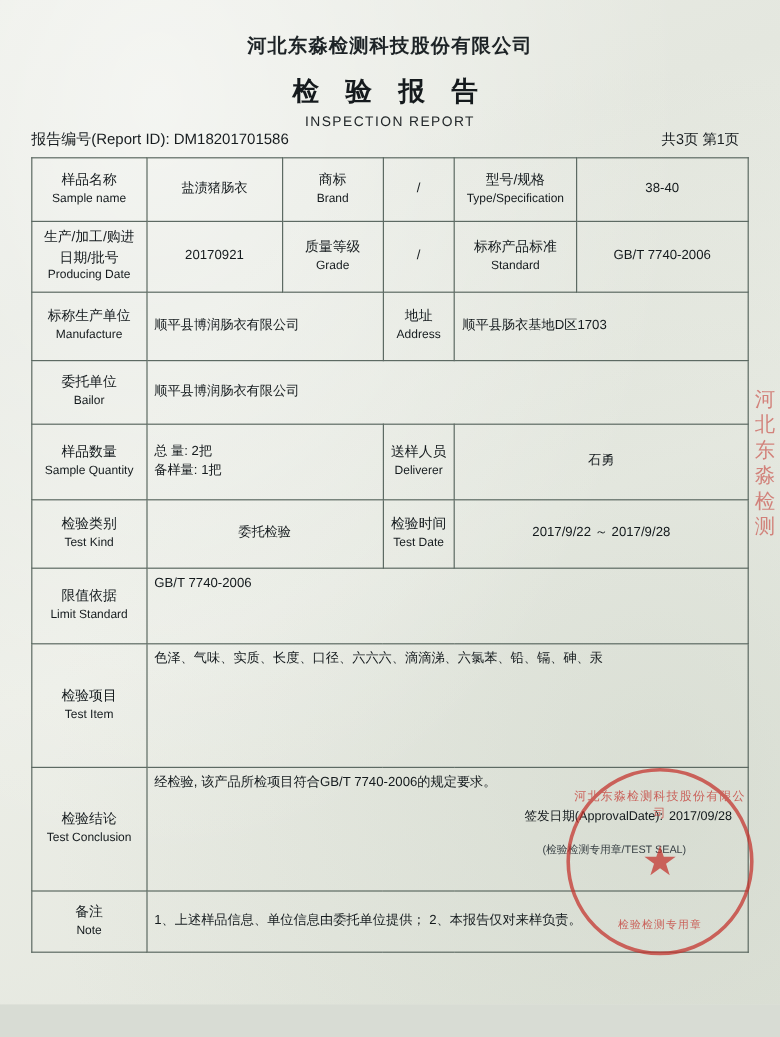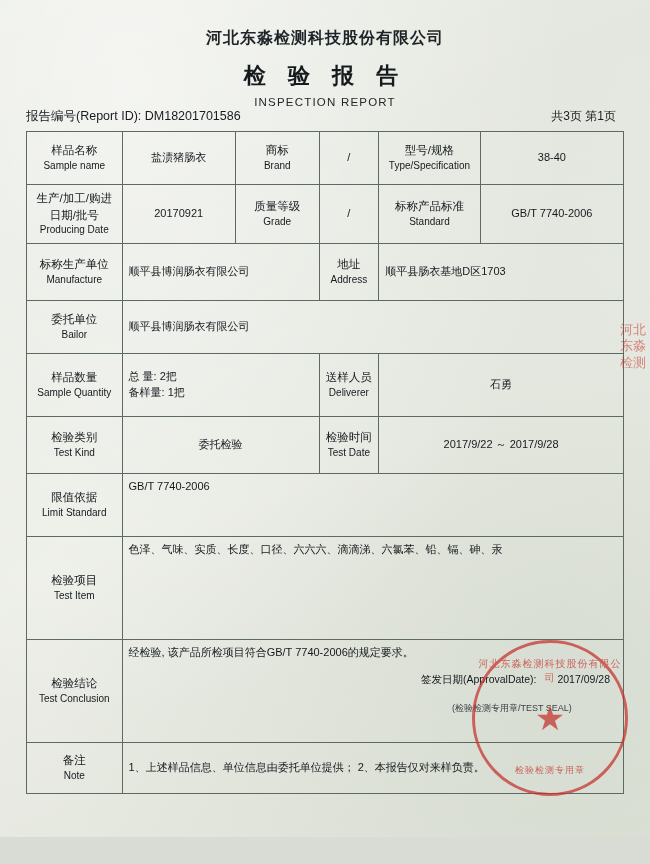--- a/index.html
+++ b/index.html
@@ -116,21 +116,21 @@
   }
   .twoline span { display: block; }
   .approval-line {
     position: absolute;
     right: 40px;
     bottom: 8px;
     font-size: 10.5px;
     color: #141a1d;
   }
   .approval-date {
-    margin-left: 18px;
+    margin-left: 2px;
   }
   
   .stamp {
     position: absolute;
     left: 472px;
     top: 640px;
     width: 150px;
     height: 150px;
     border: 3px solid #c4312b;
     border-radius: 50%;
@@ -158,21 +158,21 @@
   }
   .stamp .arc-text { top: 14px; }
   .stamp .bottom-text { bottom: 16px; font-size: 9px; }
   .side-stamp {
     position: absolute;
     right: 4px;
     top: 322px;
     width: 26px;
     color: #c4312b;
     opacity: 0.55;
-    font-size: 13px;
+    font-size: 17px;
     line-height: 1.25;
     text-align: right;
     pointer-events: none;
   }
   .seal-note {
     position: absolute;
     left: 452px;
     top: 702px;
     font-size: 9px;
     color: #3a4246;

